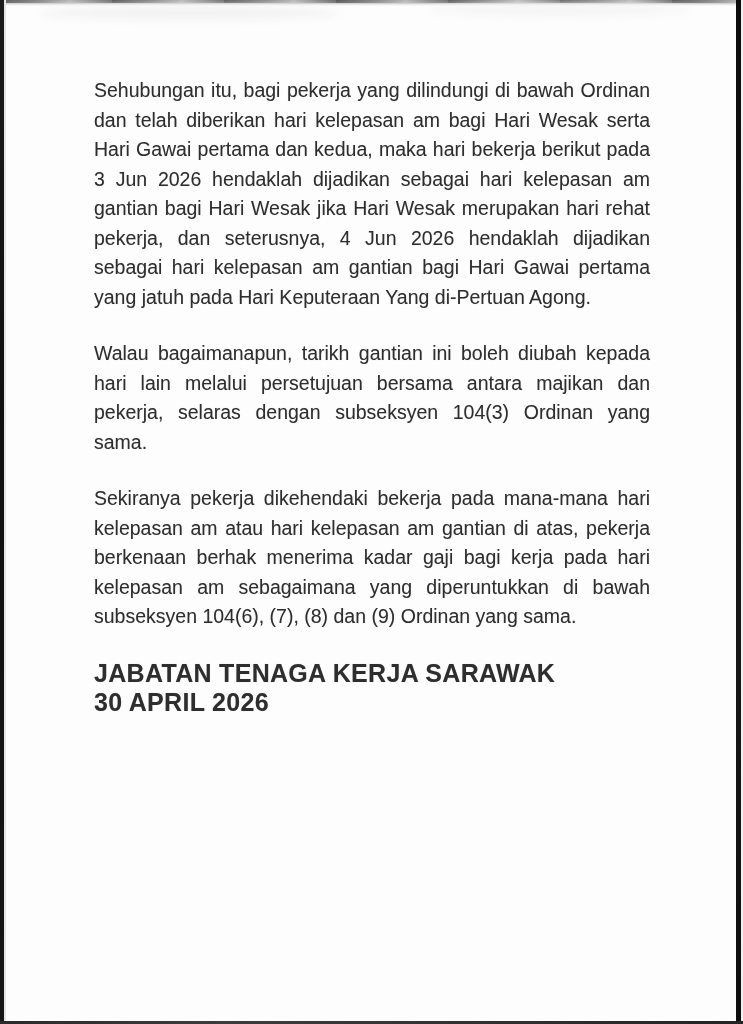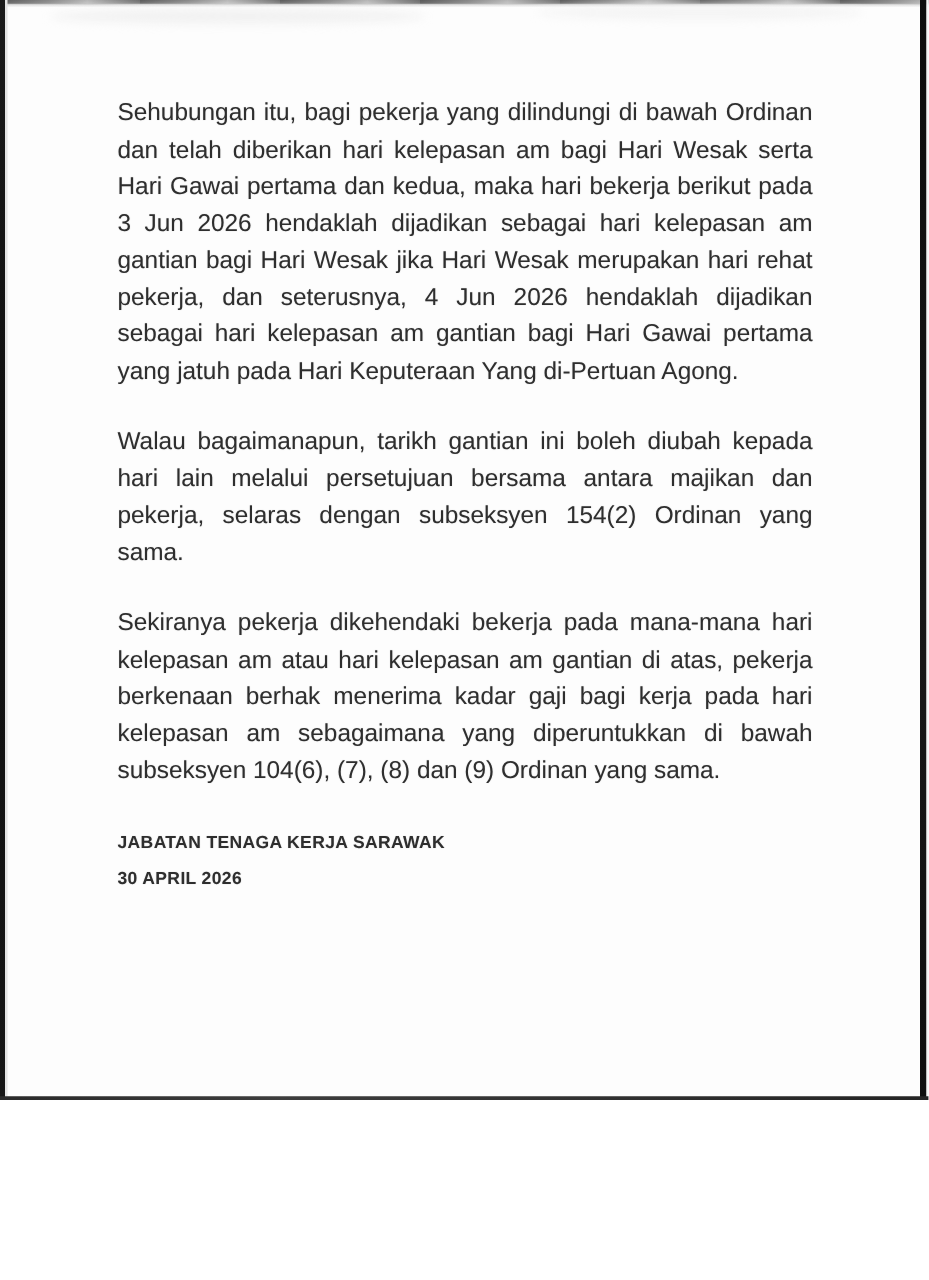--- a/index.html
+++ b/index.html
@@ -3,21 +3,21 @@
 <meta charset="utf-8">
 <style>
   html, body {
     margin: 0;
     padding: 0;
     background: #ffffff;
   }
   .page {
     position: relative;
     width: 743px;
-    height: 880px;
+    height: 1024px;
     background: #fdfdfd;
     overflow: hidden;
     font-family: "Liberation Sans", "DejaVu Sans", sans-serif;
   }
 
   
   .edge-left {
     position: absolute;
     left: 0; top: 0; bottom: 0;
     width: 4px;
@@ -89,21 +89,21 @@
     line-height: 29.5px;
     text-shadow: 0 0 1px rgba(40,40,40,0.22);
   }
   .content p {
     margin: 0 0 27px 0;
     text-align: justify;
   }
   .signature {
     margin-top: 20px;
     font-weight: bold;
-    font-size: 14px;
+    font-size: 25px;
     line-height: 29px;
     letter-spacing: 0.3px;
   }
 </style>
 </head>
 <body>
 
 <div class="page">
 
   <div class="edge-top"></div>
@@ -111,21 +111,21 @@
   <div class="edge-top-smudge"></div>
   <div class="edge-top-smudge-right"></div>
   <div class="edge-left"></div>
   <div class="edge-left-line"></div>
   <div class="edge-right-sliver"></div>
   <div class="edge-right"></div>
   <div class="edge-bottom"></div>
 
   <div class="content">
     <p>Sehubungan itu, bagi pekerja yang dilindungi di bawah Ordinan dan telah diberikan hari kelepasan am bagi Hari Wesak serta Hari Gawai pertama dan kedua, maka hari bekerja berikut pada 3 Jun 2026 hendaklah dijadikan sebagai hari kelepasan am gantian bagi Hari Wesak jika Hari Wesak merupakan hari rehat pekerja, dan seterusnya, 4 Jun 2026 hendaklah dijadikan sebagai hari kelepasan am gantian bagi Hari Gawai pertama yang jatuh pada Hari Keputeraan Yang di-Pertuan Agong.</p>
-    <p>Walau bagaimanapun, tarikh gantian ini boleh diubah kepada hari lain melalui persetujuan bersama antara majikan dan pekerja, selaras dengan subseksyen 154(2) Ordinan yang sama.</p>
+    <p>Walau bagaimanapun, tarikh gantian ini boleh diubah kepada hari lain melalui persetujuan bersama antara majikan dan pekerja, selaras dengan subseksyen 104(3) Ordinan yang sama.</p>
     <p>Sekiranya pekerja dikehendaki bekerja pada mana-mana hari kelepasan am atau hari kelepasan am gantian di atas, pekerja berkenaan berhak menerima kadar gaji bagi kerja pada hari kelepasan am sebagaimana yang diperuntukkan di bawah subseksyen 104(6), (7), (8) dan (9) Ordinan yang sama.</p>
 
     <div class="signature">
       <div>JABATAN TENAGA KERJA SARAWAK</div>
       <div>30 APRIL 2026</div>
     </div>
   </div>
 
 </div>
 

